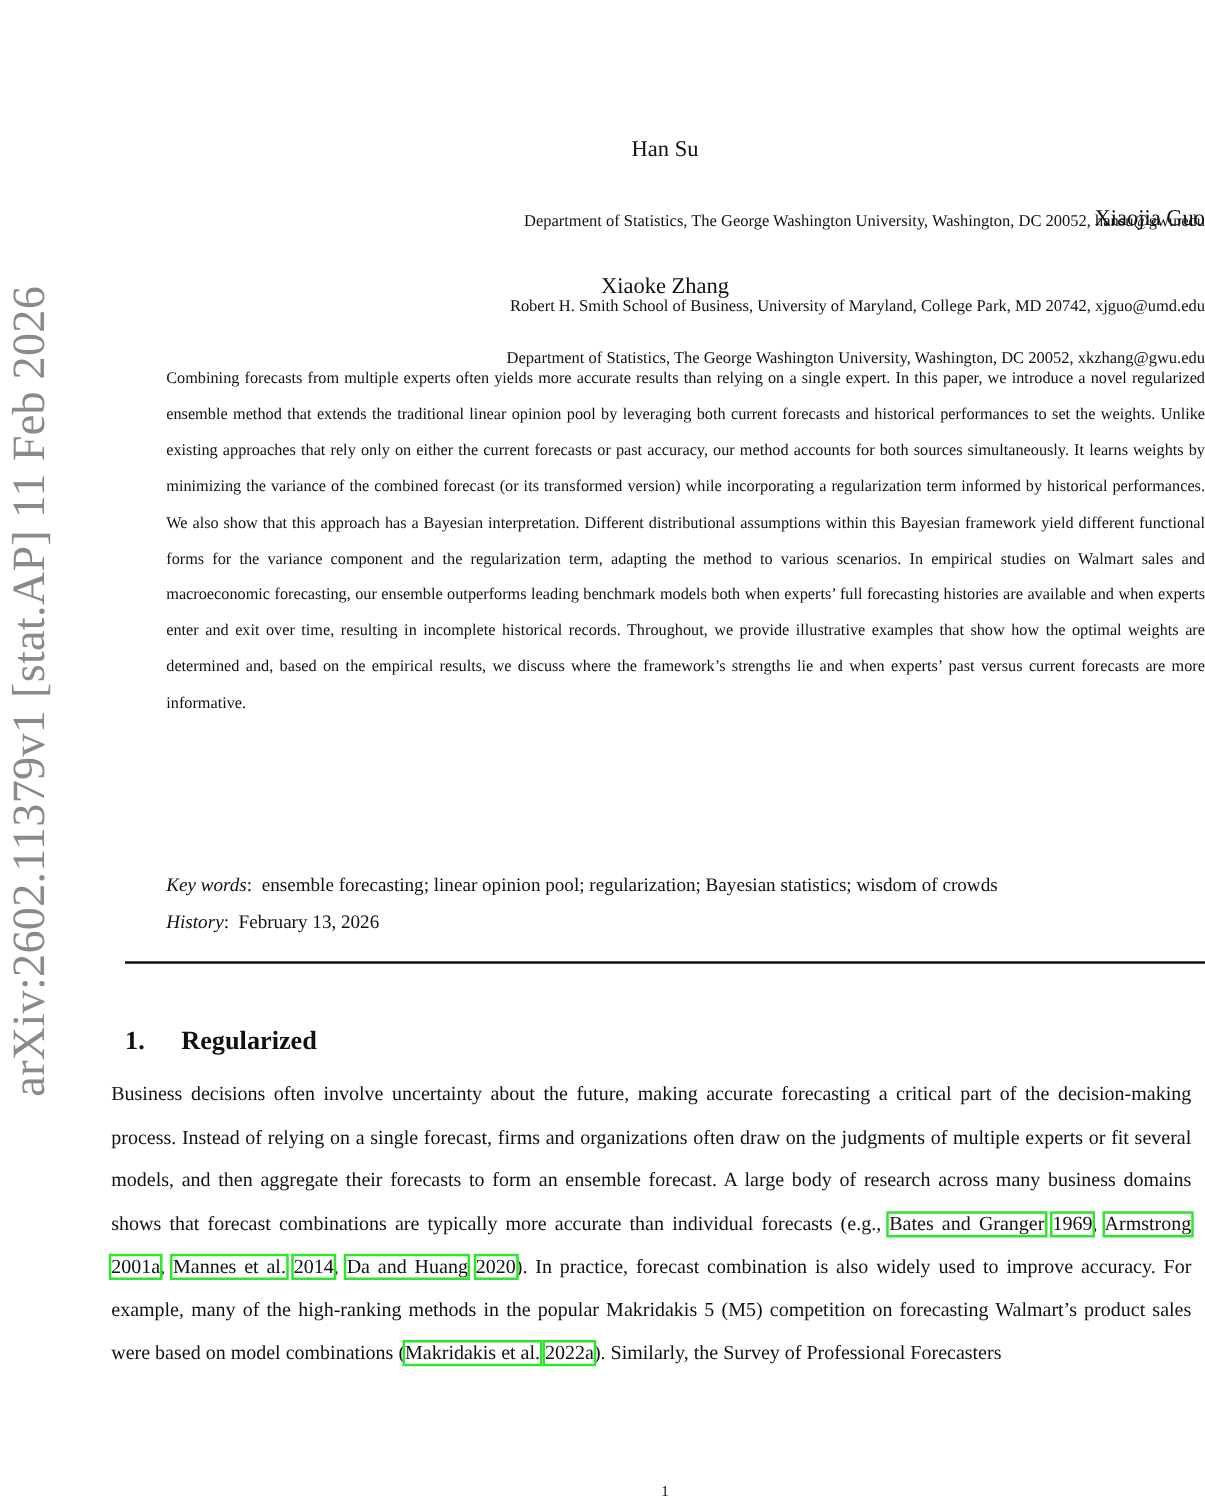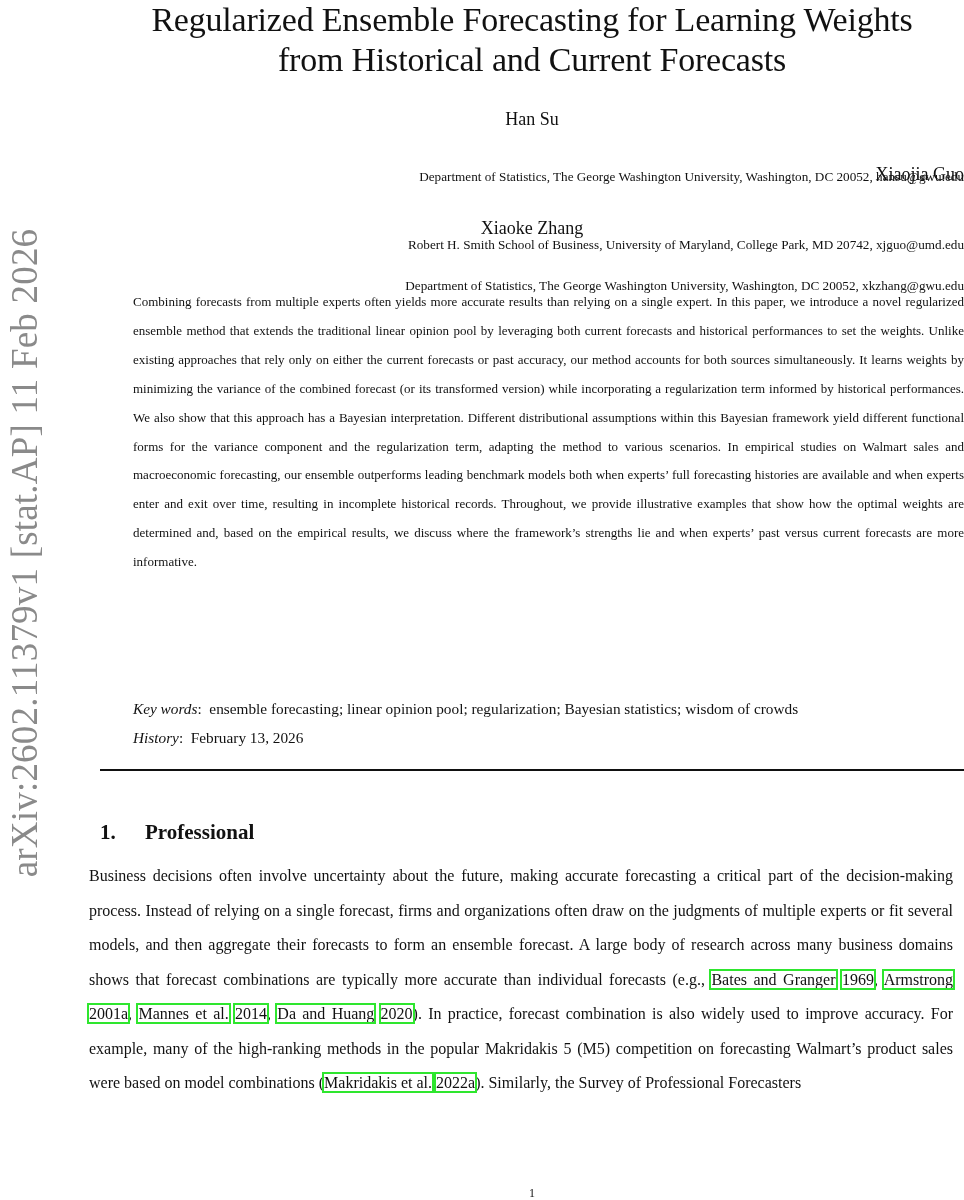--- a/index.html
+++ b/index.html
@@ -42,22 +42,21 @@
     .page-num { position: absolute; left: 100px; width: 864px; top: 1186px; text-align: center; font-size: 12px; }
   </style>
 </head>
 <body>
 
 <div class="stamp">
   <span>arXiv:2602.11379v1  [stat.AP]  11 Feb 2026</span>
 </div>
 
 <h1 class="title">
-  <span>Regularized Ensemble Forecasting for Learning Weights</span><br>
-  <span>from Historical and Current Forecasts</span>
+  <br>
 </h1>
 
 <div class="author" style="top:109px;">Han Su</div>
 <div class="affil" style="top:135px;">Department of Statistics, The George Washington University, Washington, DC 20052, hansu@gwu.edu</div>
 <div class="author" style="top:164px;text-align:right;">Xiaojia Guo</div>
 <div class="affil" style="top:203px;">Robert H. Smith School of Business, University of Maryland, College Park, MD 20742, xjguo@umd.edu</div>
 <div class="author" style="top:218px;">Xiaoke Zhang</div>
 <div class="affil" style="top:244px;">Department of Statistics, The George Washington University, Washington, DC 20052, xkzhang@gwu.edu</div>
 
 <p class="abstract">Combining forecasts from multiple experts often yields more accurate results than relying on a single expert. In this paper, we introduce a novel regularized ensemble method that extends the traditional linear opinion pool by leveraging both current forecasts and historical performances to set the weights. Unlike existing approaches that rely only on either the current forecasts or past accuracy, our method accounts for both sources simultaneously. It learns weights by minimizing the variance of the combined forecast (or its transformed version) while incorporating a regularization term informed by historical performances. We also show that this approach has a Bayesian interpretation. Different distributional assumptions within this Bayesian framework yield different functional forms for the variance component and the regularization term, adapting the method to various scenarios. In empirical studies on Walmart sales and macroeconomic forecasting, our ensemble outperforms leading benchmark models both when experts’ full forecasting histories are available and when experts enter and exit over time, resulting in incomplete historical records. Throughout, we provide illustrative examples that show how the optimal weights are determined and, based on the empirical results, we discuss where the framework’s strengths lie and when experts’ past versus current forecasts are more informative.</p>
@@ -67,18 +66,18 @@
   <span>ensemble forecasting; linear opinion pool; regularization; Bayesian statistics; wisdom of crowds</span>
 </div>
 <div class="meta" style="top:729px;">
   <em>History</em>:&nbsp;
   <span>February 13, 2026</span>
 </div>
 
 <div class="rule"></div>
 
 <h2 class="sec">
-  <span class="num">1.</span><span>Professional</span>
+  <span class="num">1.</span><span>Regularized</span>
 </h2>
 
 <p class="body-para"><span>Business decisions often involve uncertainty about the future, making accurate forecasting a critical part of the decision-making process. Instead of relying on a single forecast, firms and organizations often draw on the judgments of multiple experts or fit several models, and then aggregate their forecasts to form an ensemble forecast. A large body of research across many business domains shows that forecast combinations are typically more accurate than individual forecasts (e.g., </span><span class="cite">Bates and Granger</span> <span class="cite">1969</span><span>, </span><span class="cite">Armstrong</span> <span class="cite">2001a</span><span>, </span><span class="cite">Mannes et al.</span> <span class="cite">2014</span><span>, </span><span class="cite">Da and Huang</span> <span class="cite">2020</span><span>). In practice, forecast combination is also widely used to improve accuracy. For example, many of the high-ranking methods in the popular Makridakis 5 (M5) competition on forecasting Walmart’s product sales were based on model combinations (</span><span class="cite">Makridakis et al.</span> <span class="cite">2022a</span><span>). Similarly, the Survey of Professional Forecasters</span></p>
 
 <div class="page-num">1</div>
 
 </body></html>

